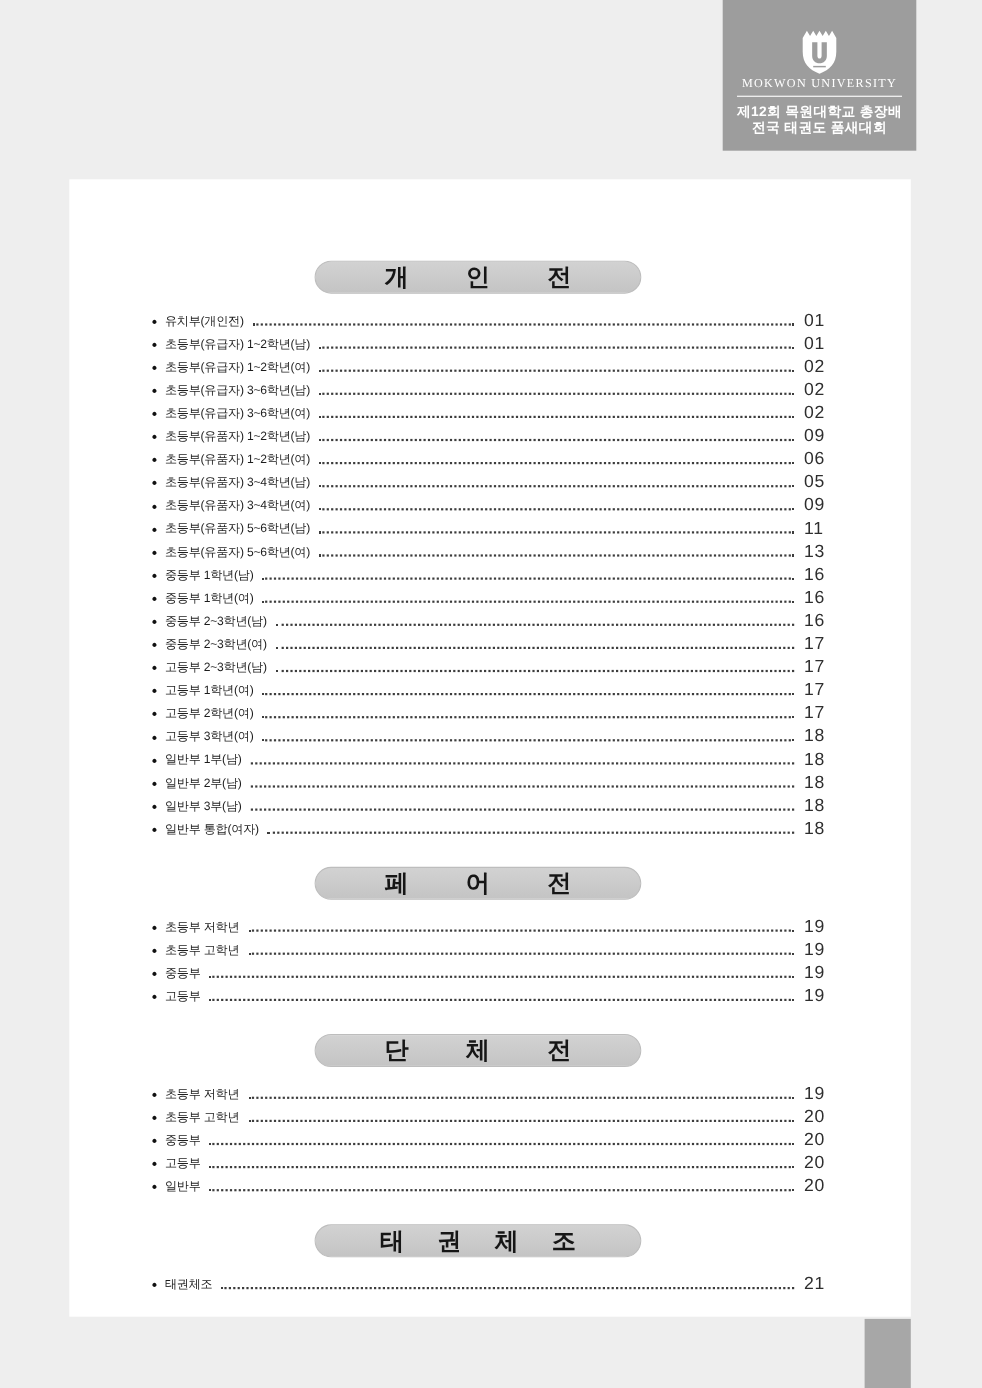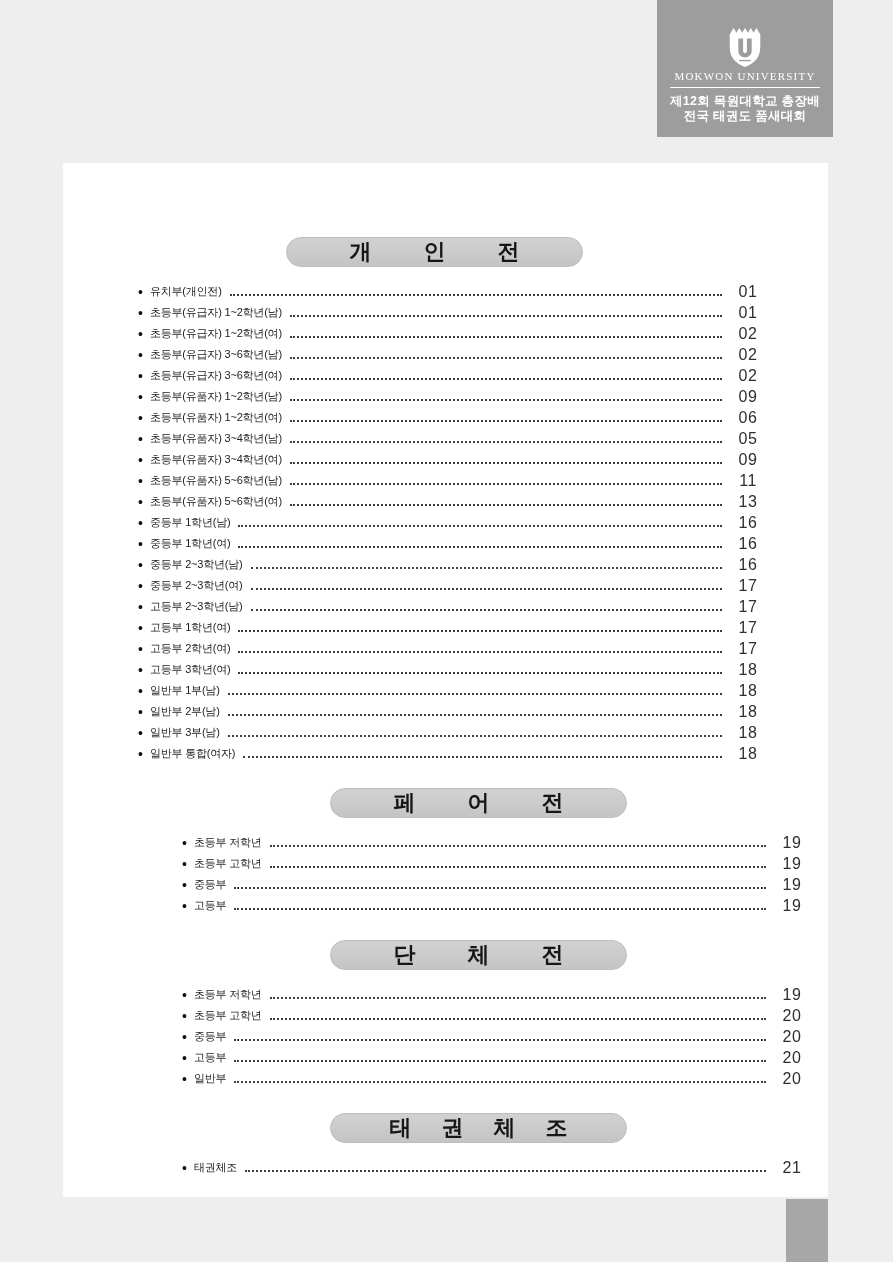--- a/index.html
+++ b/index.html
@@ -25,36 +25,36 @@
     font-family:"Liberation Serif","DejaVu Serif",serif;
     font-size:11px;letter-spacing:1.2px;margin-top:2px;white-space:nowrap;
   }
   .badge-rule{width:150px;height:1px;background:#ffffff;margin:5px auto 6px;}
   .event-line{font-size:12.5px;font-weight:bold;letter-spacing:0.3px;line-height:15px;white-space:nowrap;}
   
   .panel{
     position:absolute;left:63px;top:163px;width:765px;height:1034px;
     background:var(--panel-bg);padding-top:74px;
   }
-  .toc-section + .toc-section{margin-top:24px;margin-left:44px;}
+  .toc-section + .toc-section{margin-top:24px;}
   .pill{
     margin-left:223px;width:297px;height:30px;border-radius:16px;
     background:linear-gradient(180deg,#d2d2d2,#c4c4c4);
     border:1px solid var(--pill-border);
     display:flex;align-items:center;justify-content:center;
   }
   .pill-label{font-size:22px;font-weight:bold;color:var(--pill-text);line-height:1;white-space:nowrap;}
   .ls3{letter-spacing:52px;margin-right:-52px;}
   .ls4{letter-spacing:30px;margin-right:-30px;}
   .toc-list{margin:14px 0 0 75px;width:627px;}
   .toc-row{display:flex;align-items:center;height:21px;}
   .bullet{font-size:14px;margin-right:7px;color:#111;flex:none;}
   .toc-label{font-size:11px;font-weight:400;letter-spacing:-0.2px;white-space:nowrap;flex:none;}
   .leader{flex:1;height:0;border-bottom:2px dotted var(--leader-dot);margin:0 9px 0 8px;position:relative;top:3px;}
-  .toc-page{flex:none;width:34px;text-align:center;font-size:16px;color:var(--page-number);letter-spacing:0.5px;}
+  .toc-page{flex:none;width:34px;text-align:left;font-size:16px;color:var(--page-number);letter-spacing:0.5px;}
   
   .corner{position:absolute;left:786px;top:1199px;width:42px;height:63px;background:var(--corner-tab);}
 </style>
 </head>
 <body>
 
 <div class="badge">
   <svg class="crest" width="42" height="42" viewBox="0 0 40 44" aria-hidden="true">
     <path fill="#ffffff" d="M4,9 L8,2 L11,7 L14,2 L17,7 L20,2 L23,7 L26,2 L29,7 L32,2 L36,9
              L36,22 C36,33 30,39 20,43 C10,39 4,33 4,22 Z"></path>

